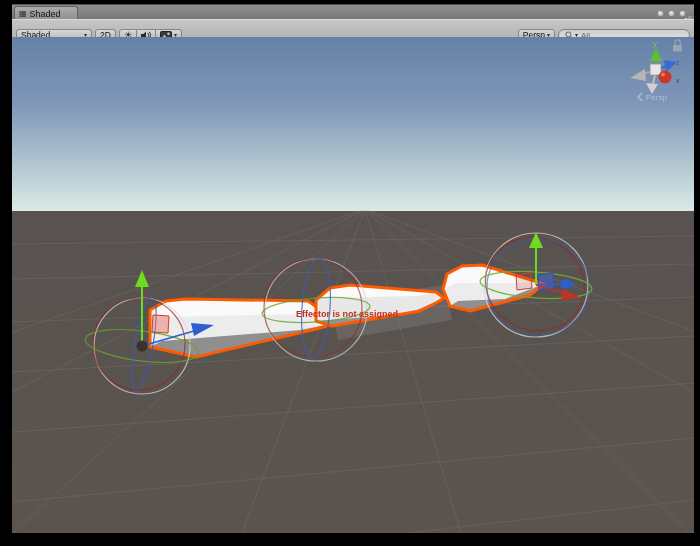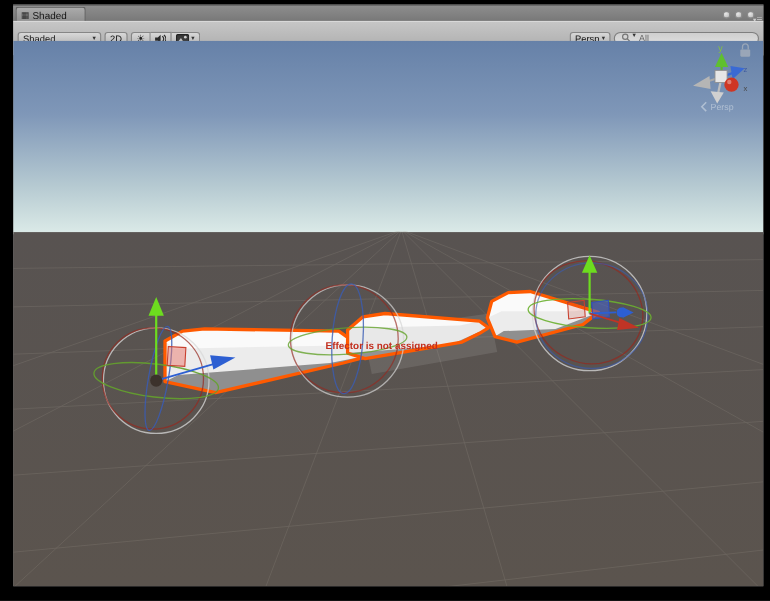--- a/index.html
+++ b/index.html
@@ -28,21 +28,21 @@
         display:flex;align-items:center;justify-content:flex-end;padding:0 4px;gap:2px;}
   .caret{font-size:6px;color:#333;line-height:1;}
   .shaded{width:76px;justify-content:space-between;}
   .igroup{display:flex;}
   .igroup .tbtn{border-radius:0;border-left:none;}
   .igroup .tbtn:first-child{border-radius:3px 0 0 3px;border-left:1px solid #868686;}
   .igroup .tbtn:last-child{border-radius:0 3px 3px 0;}
   .sun{font-size:9px;color:#222;}
   .spacer{flex:1;}
   .searchbox{width:132px;height:12px;box-sizing:border-box;border:1px solid #7f7f7f;border-radius:7px;
-             background:linear-gradient(#cfcfcf,#dedede);display:flex;
+             background:linear-gradient(#cfcfcf,#dedede);display:flex;align-items:center;
              padding:0 6px;gap:1px;font-size:8px;color:#666;}
 
   
   .viewport{position:absolute;left:0;top:33px;width:682px;height:496px;overflow:hidden;}
   .sky{position:absolute;left:0;top:0;width:682px;height:176px;
        background:linear-gradient(#6681a8 0%,#7f97b8 38%,#b7cbd2 76%,#dcebe8 100%);}
   .ground{position:absolute;left:0;top:174px;width:682px;height:322px;
           background:linear-gradient(#585351,#5b544e);}
   .scene-svg{position:absolute;left:0;top:0;width:682px;height:496px;}
   text{font-family:"Liberation Sans","DejaVu Sans",sans-serif;}

